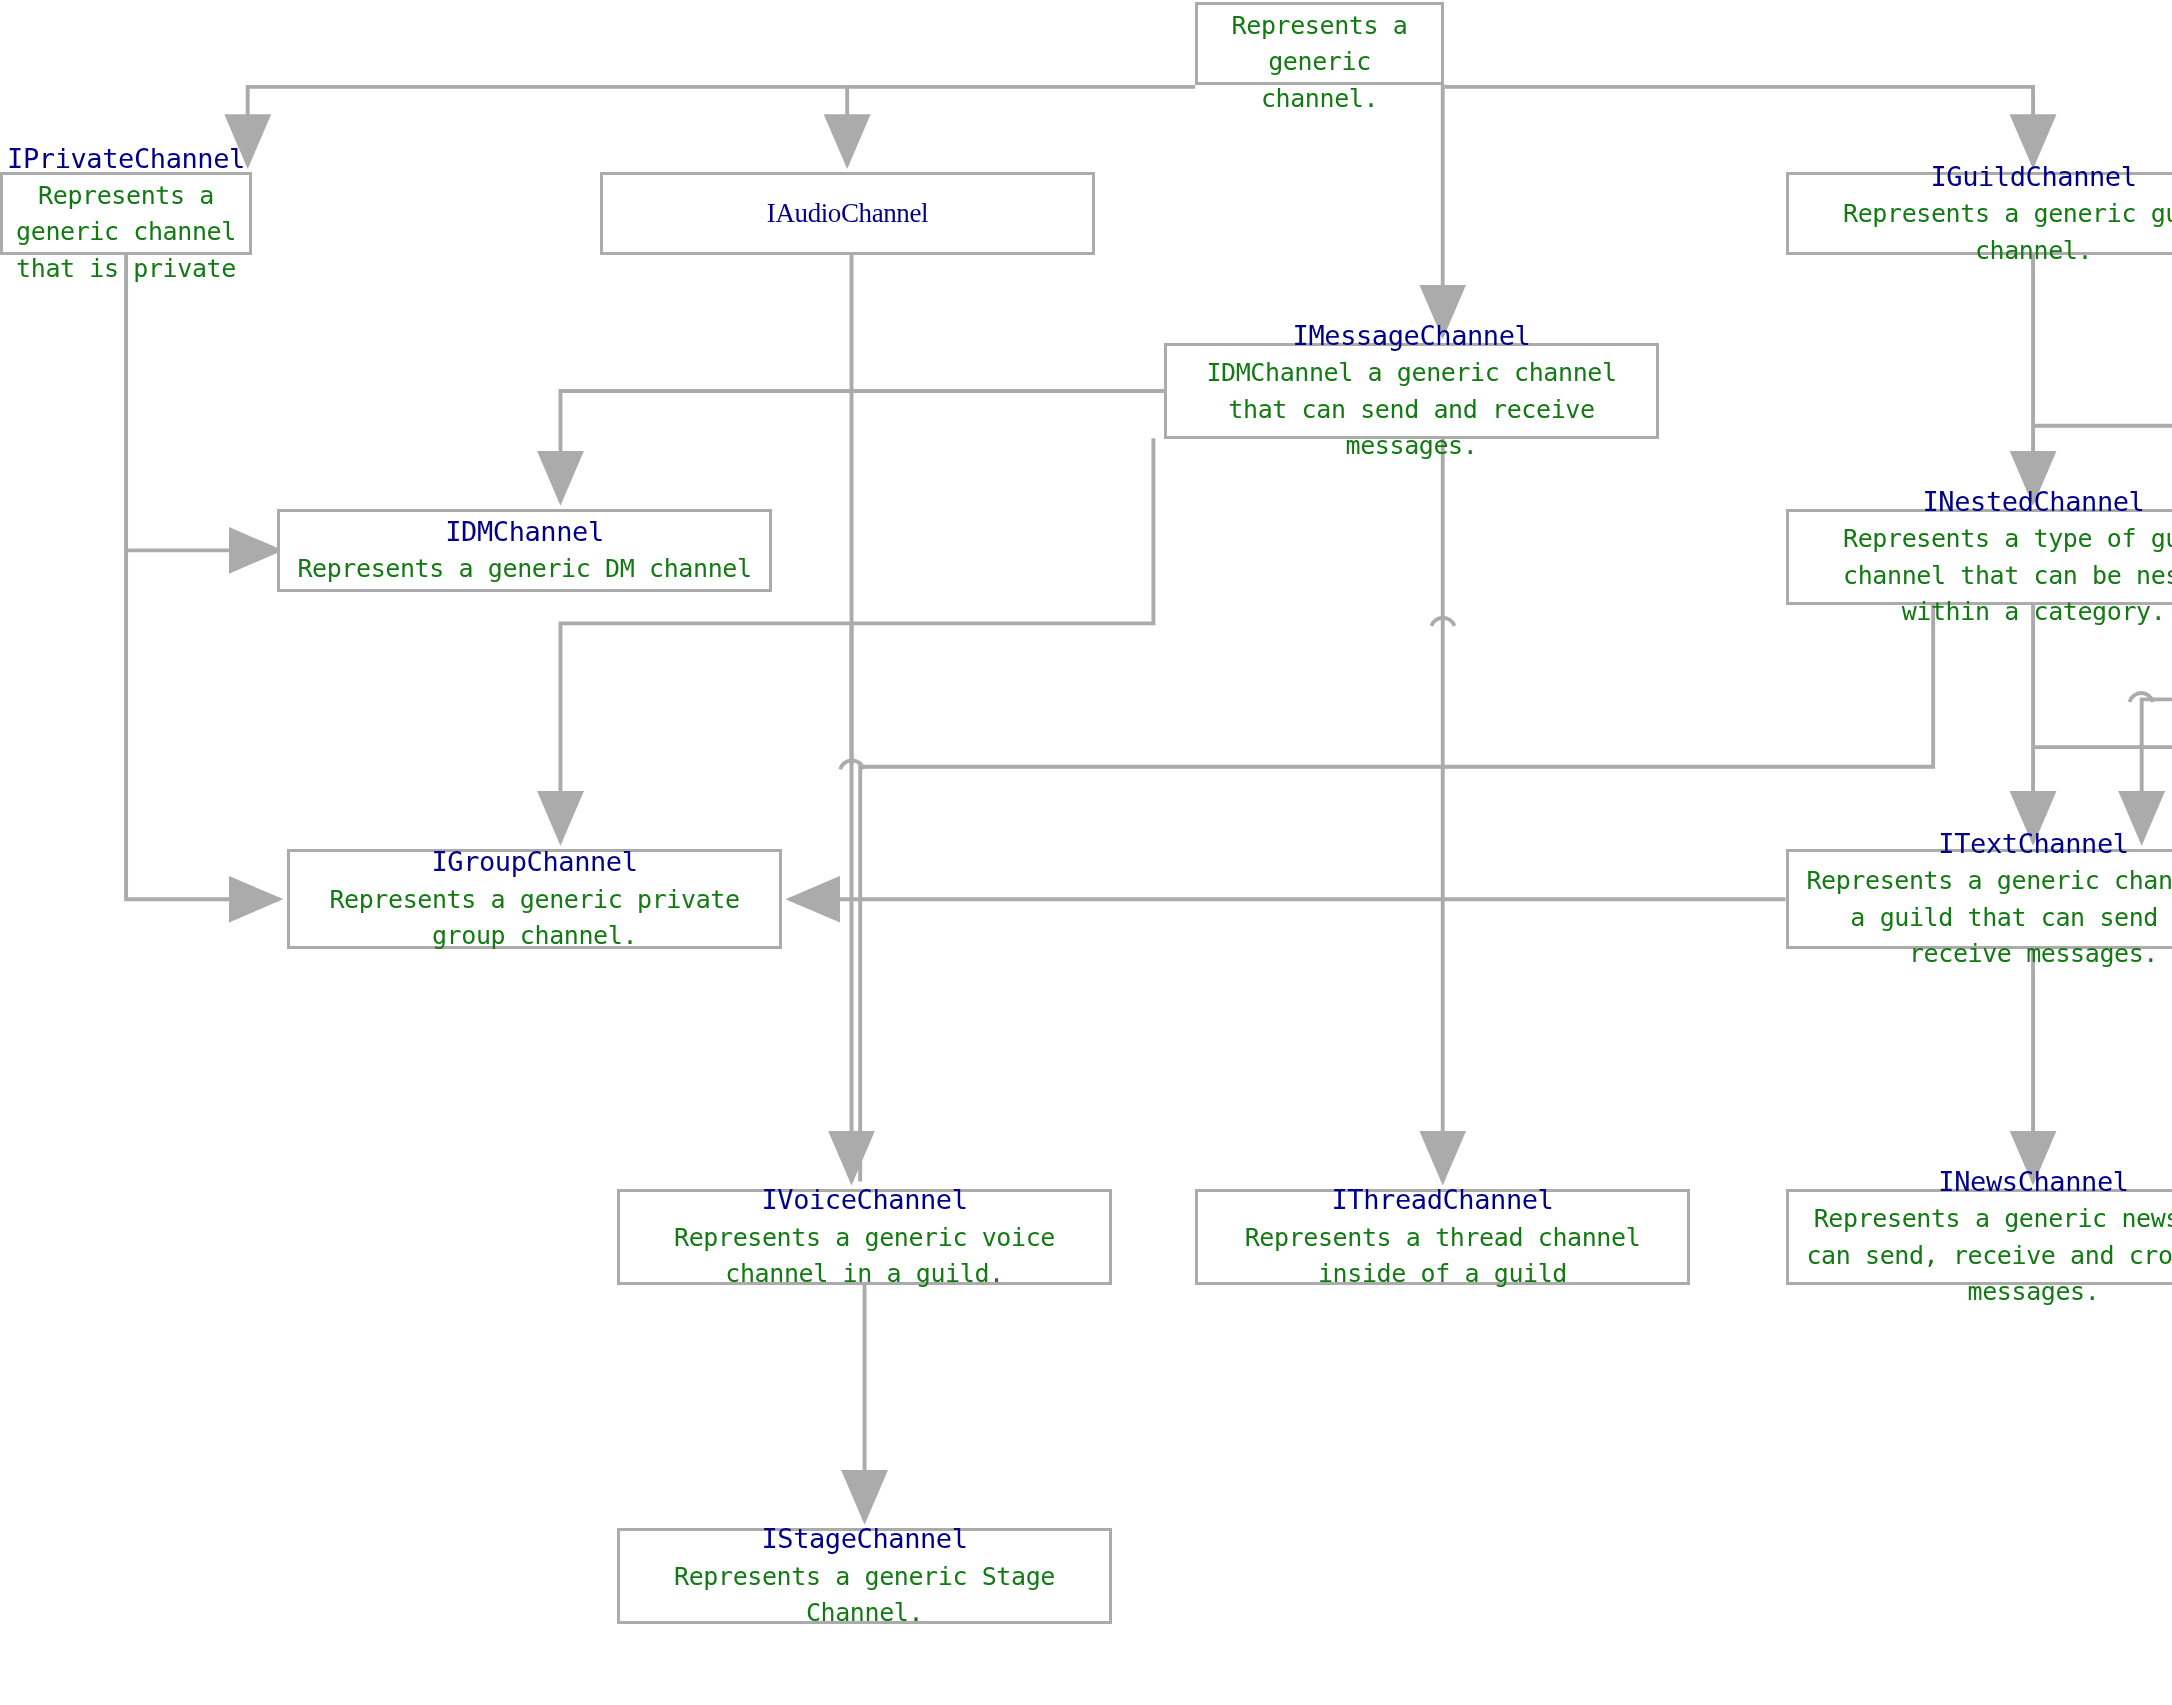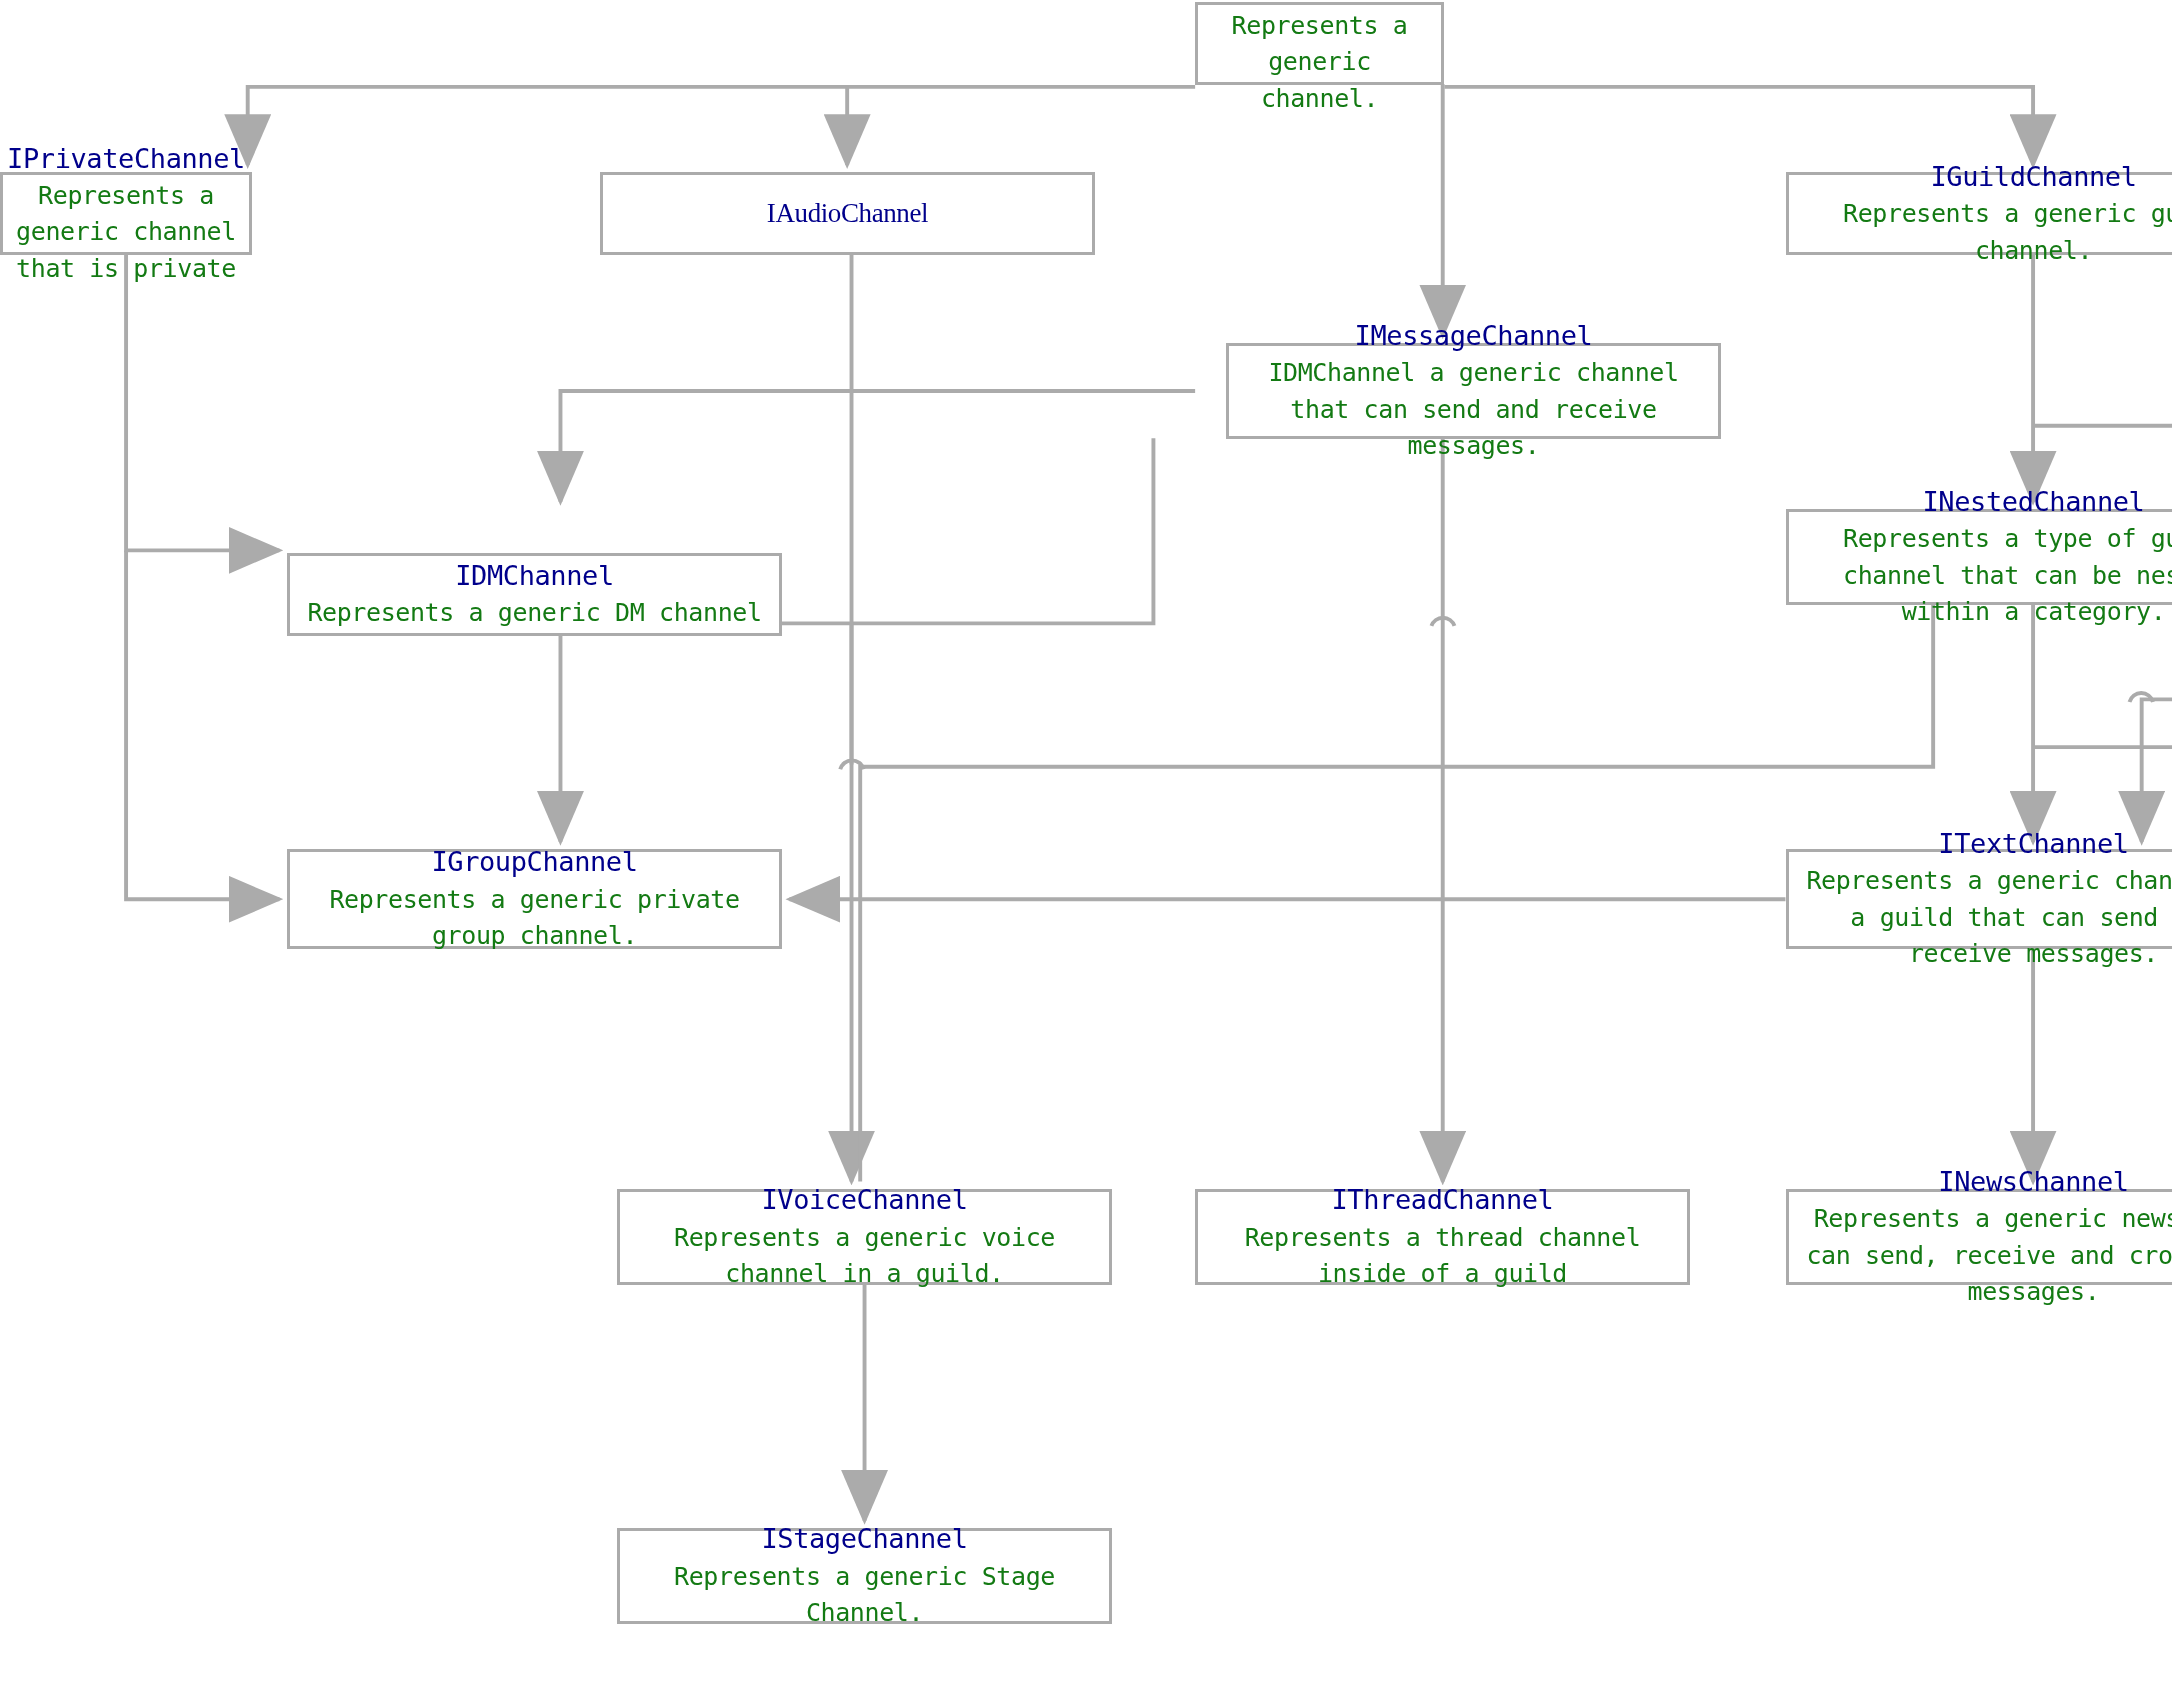--- a/index.html
+++ b/index.html
@@ -114,25 +114,25 @@
     <div class="desc">Represents a generic channel.</div>
   </div>
   <div class="node" style="left: 600px; top: 172px; width: 495px; height: 83px; font-family: Liberation Serif, serif;">
     <div class="title">IAudioChannel</div>
   </div>
   <div class="node" style="left: 1786px; top: 172px; width: 495px; height: 83px;">
     <div class="title">IGuildChannel</div>
     <div class="desc">Represents a generic guild channel.</div>
   </div>
 
-  <div class="node" style="left: 1226px; top: 343px; width: 495px; height: 96px;">
+  <div class="node" style="left: 1164px; top: 343px; width: 495px; height: 96px;">
     <div class="title">IMessageChannel</div>
     <div class="desc">IDMChannel a generic channel that can send and receive messages.</div>
   </div>
-  <div class="node" style="left: 287px; top: 509px; width: 495px; height: 83px; margin-top: 44px;">
+  <div class="node" style="left: 277px; top: 509px; width: 495px; height: 83px;">
     <div class="title">IDMChannel</div>
     <div class="desc">Represents a generic DM channel</div>
   </div>
   <div class="node" style="left: 1786px; top: 509px; width: 495px; height: 96px;">
     <div class="title">INestedChannel</div>
     <div class="desc">Represents a type of guild channel that can be nested within a category.</div>
   </div>
 
   <div class="node" style="left: 287px; top: 849px; width: 495px; height: 100px; text-align: center;">
     <div class="title">IGroupChannel</div>

